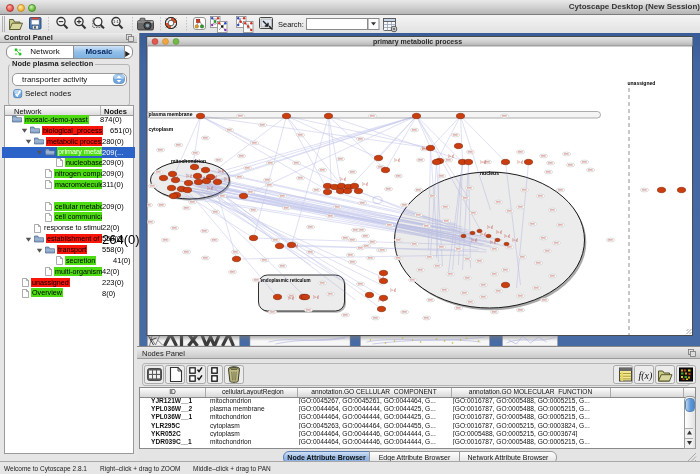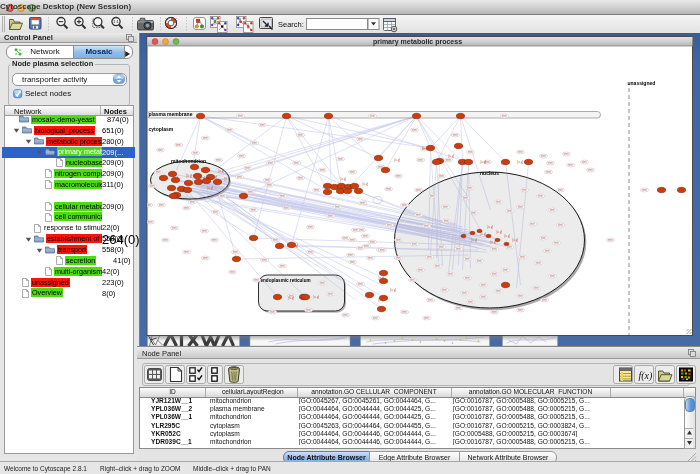--- a/index.html
+++ b/index.html
@@ -3,21 +3,21 @@
 <meta charset="utf-8">
 <style>
   html,body{margin:0;padding:0;}
   body{width:700px;height:474px;position:relative;overflow:hidden;
        font-family:"Liberation Sans",sans-serif;background:#e8e8e8;}
   .abs{position:absolute;}
   #titlebar{left:0;top:0;width:700px;height:14px;
     background:linear-gradient(#e9e9e9,#cfcfcf 55%,#b5b5b5);
     border-bottom:1px solid #7d7d7d;}
   #titlebar .tl{position:absolute;top:3.5px;width:6px;height:6px;border-radius:50%;}
-  #title-text{position:absolute;top:1.5px;left:0;width:700px;text-align:left;
+  #title-text{position:absolute;top:1.5px;left:0;width:700px;text-align:right;
     font-size:8px;font-weight:bold;color:#333;}
   #toolbar{left:0;top:15px;width:700px;height:18px;background:linear-gradient(#f4f4f4,#e2e2e2);}
   #cpanel{left:0;top:33px;width:139.5px;height:428px;background:#e6e6e6;border-right:1px solid #808080;box-sizing:border-box;}
   #cpanel-hdr{left:0;top:0;width:137px;height:9px;
     background:linear-gradient(#ececec,#c9c9c9);border-bottom:1px solid #9a9a9a;}
   #cpanel-hdr span{position:absolute;left:4px;top:0px;font-size:7.5px;font-weight:bold;color:#222;}
   #statusbar{left:0;top:461px;width:700px;height:13px;background:#e6e6e6;border-top:1px solid #a8a8a8;}
   #statusbar div{position:absolute;top:3px;font-size:6.5px;color:#222;}
   #dpanel{left:137px;top:346px;width:563px;height:115px;background:#e4e4e4;}
   #dpanel-hdr{left:0;top:0;width:563px;height:13px;
@@ -179,31 +179,31 @@
   <path d="M2.6 5 L4.2 6.9 L7.3 1.6" stroke="#fff" stroke-width="1.5" fill="none"></path>
       </svg>
  <span style="position:absolute;left:12px;top:0;font-size:8px;color:#111;">Select nodes</span>
     </div>
 <div class="abs" style="left:4px;top:72px;width:127.5px;height:348px;background:#fff;border:1px solid #9a9a9a;border-top:none;"></div>
 <div class="abs" style="left:4px;top:72px;width:127.5px;height:8.5px;background:linear-gradient(#fdfdfd,#dcdcdc);border:1px solid #9a9a9a;border-bottom:1px solid #9a9a9a;">
  <span style="position:absolute;left:9px;top:0.5px;font-size:7.5px;color:#111;">Network</span>
  <span style="position:absolute;left:99px;top:0.5px;font-size:7.5px;color:#111;font-weight:bold;">Nodes</span>
  <div style="position:absolute;left:95px;top:0;width:1px;height:8.5px;background:#b5b5b5;"></div>
     </div>
-<div class="abs" style="left:7px;top:81.3px;width:133px;height:10.85px;text-align:center;">
+<div class="abs" style="left:0;top:81.3px;width:133px;height:10.85px;text-align:center;">
       <span style="position:absolute;left:12px;top:0;">
         <svg width="10" height="8" viewBox="0 0 10 8" style="position:absolute;top:1.2px;">
           <path d="M0.5 2 L0.5 7 L9.5 7 L9.5 2.8 L4.8 2.8 L3.8 1 L0.5 1 Z" fill="#8aa7cc" stroke="#4a6285" stroke-width="0.7"></path>
           <path d="M0.5 4 L9.5 4" stroke="#aebfd8" stroke-width="1"></path>
         </svg>
       </span>
       <span style="position:absolute;left:24px;top:0.6px;font-size:7.2px;color:#000;background:#4ddc12;padding:0 1px;white-space:nowrap;max-width:74px;overflow:hidden;display:inline-block;">mosaic-demo-yeast</span>
       <span style="position:absolute;left:100px;top:0.8px;font-size:7.5px;color:#000;white-space:nowrap;">874(0)</span>
     </div>
-<div class="abs" style="left:2px;top:92.1px;width:133px;height:10.85px;">
+<div class="abs" style="left:10px;top:92.1px;width:133px;height:10.85px;">
       <span style="position:absolute;left:11px;top:0;">
         <svg width="7" height="7" viewBox="0 0 7 7" style="position:absolute;top:2.2px;">
           <path d="M0.8 1.8 L6.2 1.8 L3.5 5.8 Z" fill="#555"></path>
         </svg>
       </span>
       <span style="position:absolute;left:20px;top:0;">
         <svg width="10" height="8" viewBox="0 0 10 8" style="position:absolute;top:1.2px;">
           <path d="M0.5 2 L0.5 7 L9.5 7 L9.5 2.8 L4.8 2.8 L3.8 1 L0.5 1 Z" fill="#8aa7cc" stroke="#4a6285" stroke-width="0.7"></path>
           <path d="M0.5 4 L9.5 4" stroke="#aebfd8" stroke-width="1"></path>
         </svg>
@@ -1286,21 +1286,21 @@
 <g stroke="#8a8a8a" stroke-width="0.8">
           <line x1="686" y1="334" x2="691" y2="329"></line>
           <line x1="686" y1="331" x2="688" y2="329"></line>
           <line x1="689" y1="334" x2="691" y2="332"></line>
         </g>
 </g>
 </svg>
   </div>
   <div class="abs" id="dpanel">
 <div class="abs" id="dpanel-hdr">
-      <span>Node Panel</span>
+      <span>Nodes Panel</span>
       <svg style="position:absolute;right:4px;top:2px" width="8" height="8" viewBox="0 0 8 8">
         <rect x="0.5" y="0.5" width="5" height="5" fill="none" stroke="#777" stroke-width="0.8"></rect>
         <rect x="2.5" y="2.5" width="5" height="5" fill="#ddd" stroke="#777" stroke-width="0.8"></rect>
       </svg>
     </div>
 <svg class="abs" style="left:0;top:14px" width="563" height="27" viewBox="0 0 563 27">
 <rect x="5.5" y="3.5" width="547" height="22" rx="2.5" fill="none" stroke="#a8a8a8" stroke-width="0.8"></rect>
 
 <g fill="#ececec" stroke="#9a9a9a" stroke-width="0.8">
 <rect x="7.5" y="5.5" width="19" height="18" rx="2"></rect>

